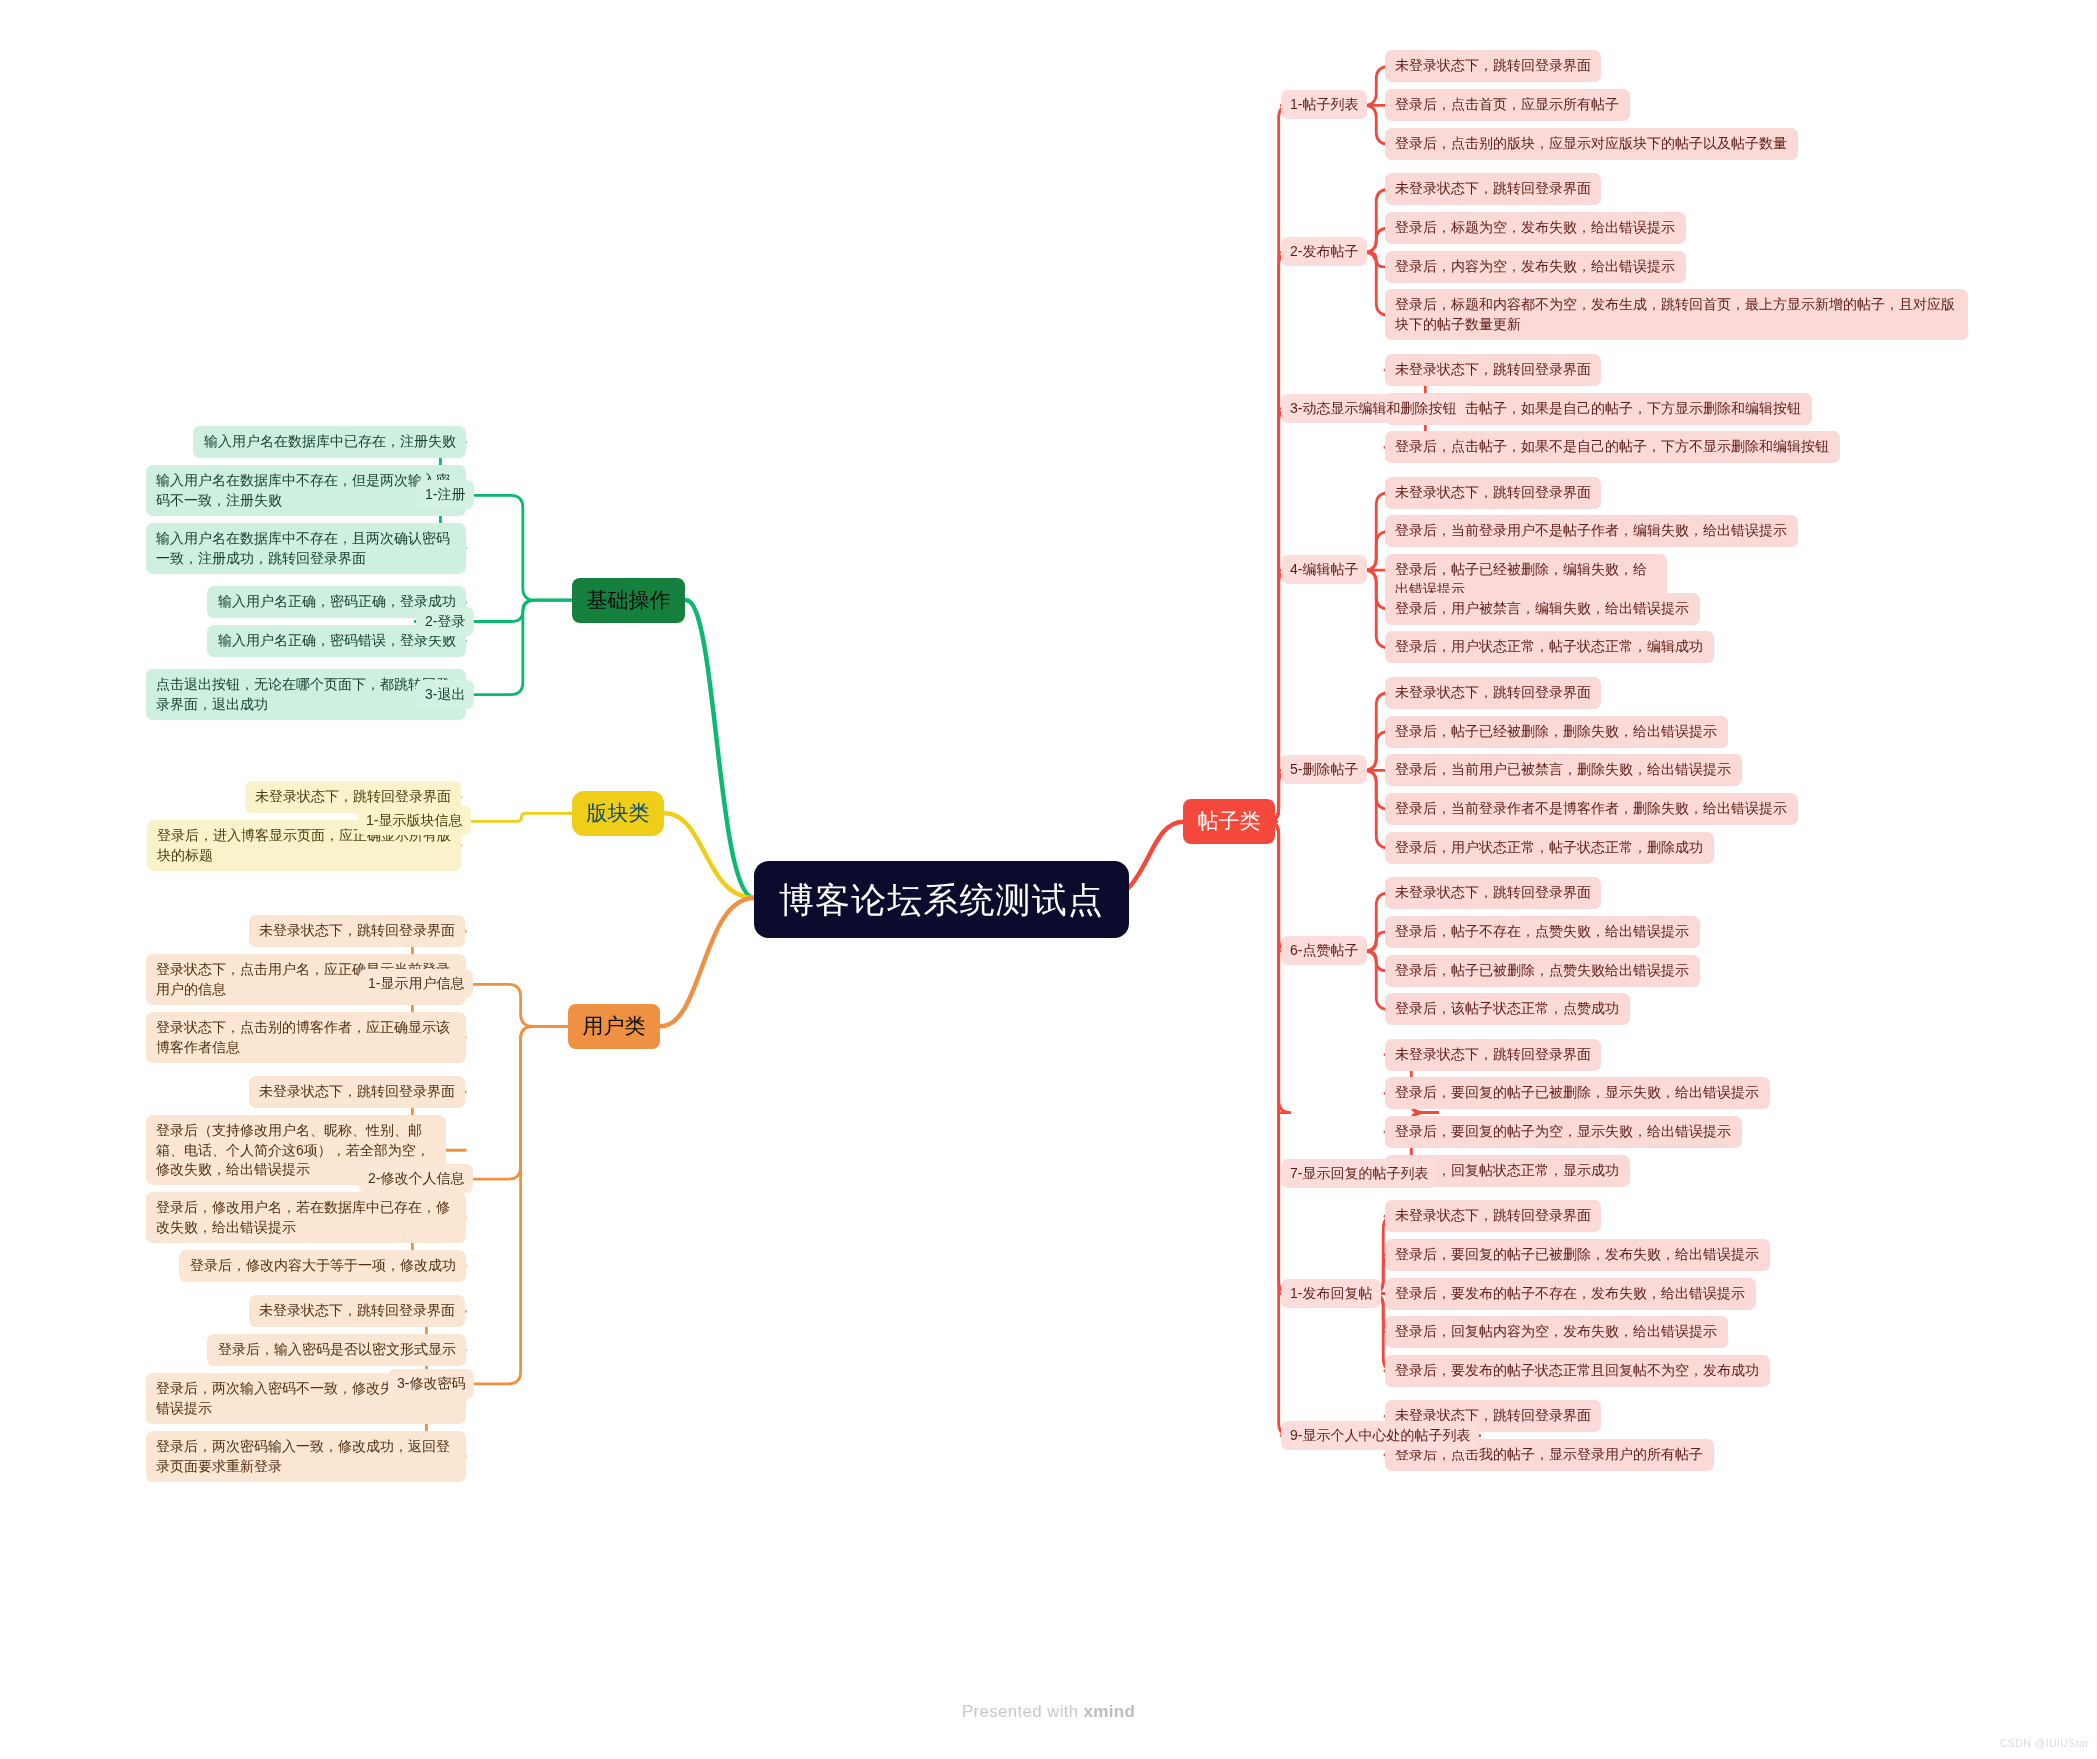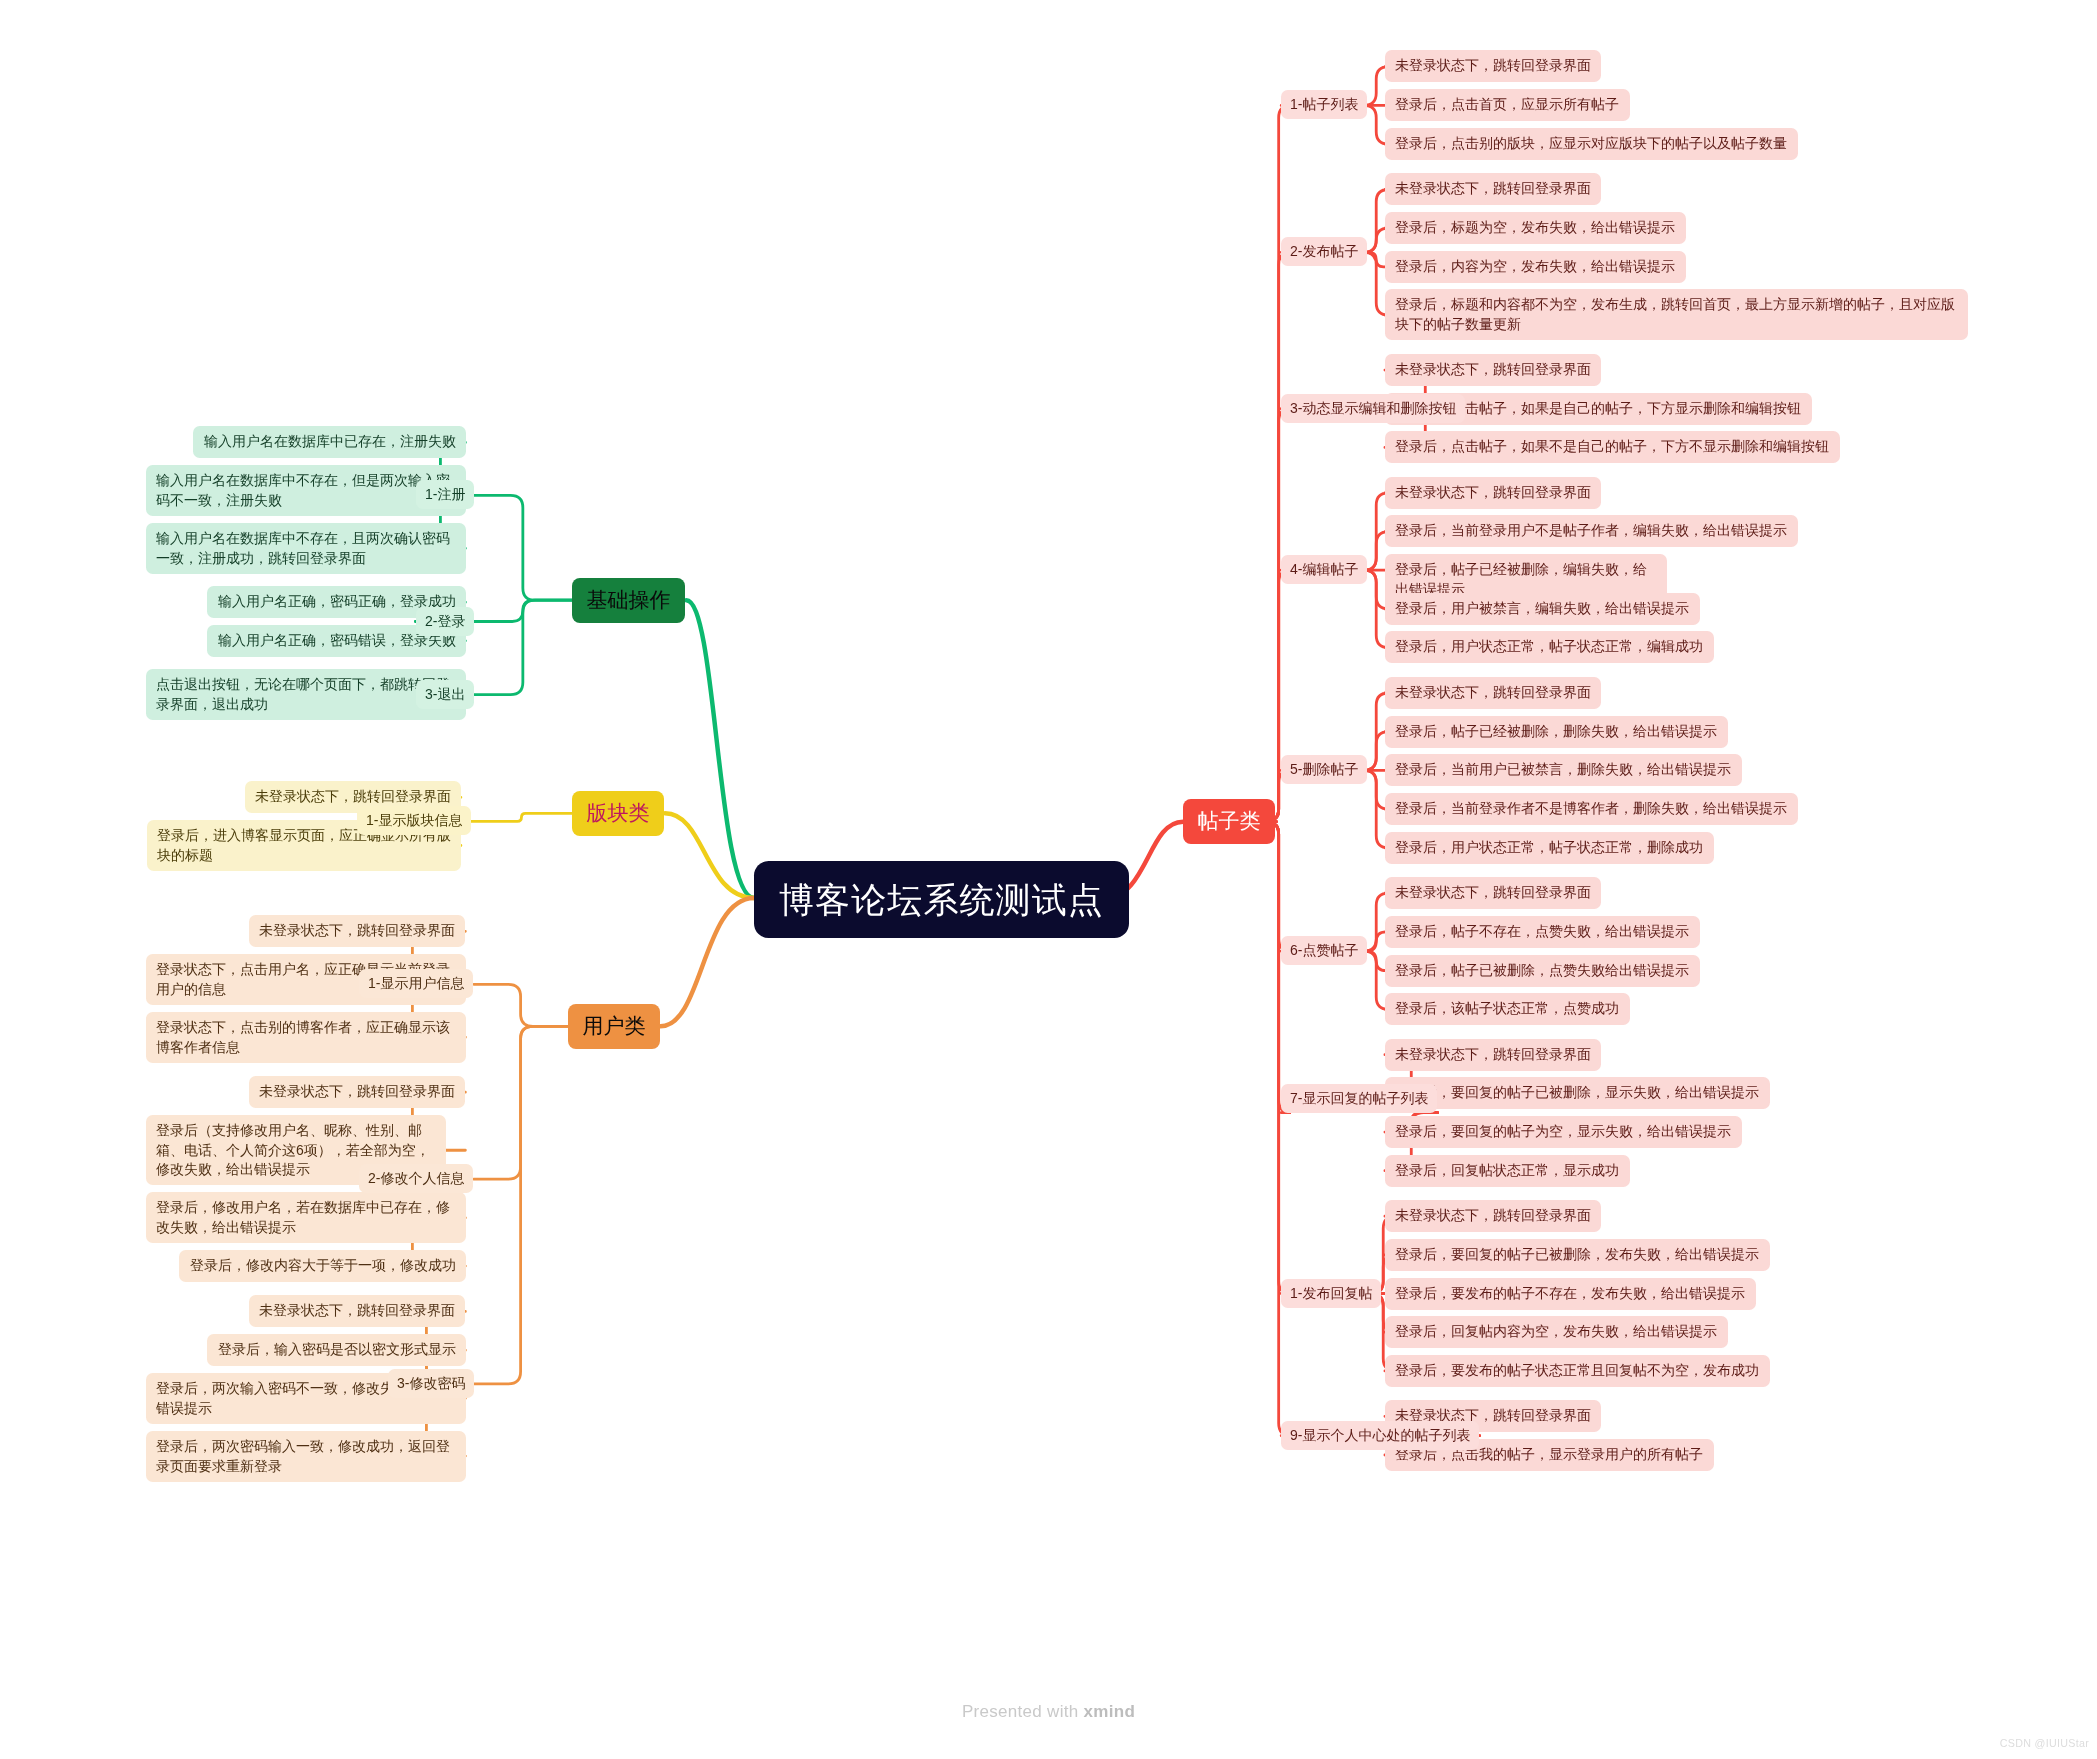--- a/index.html
+++ b/index.html
@@ -38,21 +38,21 @@
 
   
   .cat {
     font-size: 21px;
     border-radius: 7.9px;
     padding: 7.9px 14.6px;
     justify-content: center;
     font-weight: 400;
   }
   .cat.green  { background:#15803d; color:#0a0a0a; }
-  .cat.yellow { background:#EFCE1A; color:#be185d; }
+  .cat.yellow { background:#EFCE1A; color:#0c4a6e;border-radius:12px; }
   .cat.orange { background:#EE9142; color:#0a0a0a; }
   .cat.red    { background:#F4483C; color:#ffffff; }
 
   
   .sub {
     font-size: 14px;
     border-radius: 6.7px;
     padding: 5px 9px;
     justify-content: center;
     white-space: nowrap;
@@ -233,21 +233,21 @@
     <div class="node sub red" style="left: 1281px; top: 755px;">5-删除帖子</div>
     <div class="node leaf red" style="max-width: 583px; left: 1385px; top: 877px; width: 216px;">未登录状态下，跳转回登录界面</div>
     <div class="node leaf red" style="max-width: 583px; left: 1385px; top: 916px; width: 315px;">登录后，帖子不存在，点赞失败，给出错误提示</div>
     <div class="node leaf red" style="max-width: 583px; left: 1385px; top: 955px; width: 315px;">登录后，帖子已被删除，点赞失败给出错误提示</div>
     <div class="node leaf red" style="max-width: 583px; left: 1385px; top: 993px; width: 245px;">登录后，该帖子状态正常，点赞成功</div>
     <div class="node sub red" style="left: 1281px; top: 936px;">6-点赞帖子</div>
     <div class="node leaf red" style="max-width: 583px; left: 1385px; top: 1039px; width: 216px;">未登录状态下，跳转回登录界面</div>
     <div class="node leaf red" style="max-width: 583px; left: 1385px; top: 1077px; width: 385px;">登录后，要回复的帖子已被删除，显示失败，给出错误提示</div>
     <div class="node leaf red" style="max-width: 583px; left: 1385px; top: 1116px; width: 357px;">登录后，要回复的帖子为空，显示失败，给出错误提示</div>
     <div class="node leaf red" style="max-width: 583px; left: 1385px; top: 1155px; width: 245px;">登录后，回复帖状态正常，显示成功</div>
-    <div class="node sub red" style="left: 1281px; top: 1084px;">7-显示回复的帖子列表</div>
+    <div class="node sub red" style="left: 1281px; top: 1159px;">7-显示回复的帖子列表</div>
     <div class="node leaf red" style="max-width: 583px; left: 1385px; top: 1200px; width: 216px;">未登录状态下，跳转回登录界面</div>
     <div class="node leaf red" style="max-width: 583px; left: 1385px; top: 1239px; width: 385px;">登录后，要回复的帖子已被删除，发布失败，给出错误提示</div>
     <div class="node leaf red" style="max-width: 583px; left: 1385px; top: 1278px; width: 371px;">登录后，要发布的帖子不存在，发布失败，给出错误提示</div>
     <div class="node leaf red" style="max-width: 583px; left: 1385px; top: 1316px; width: 343px;">登录后，回复帖内容为空，发布失败，给出错误提示</div>
     <div class="node leaf red" style="max-width: 583px; left: 1385px; top: 1355px; width: 385px;">登录后，要发布的帖子状态正常且回复帖不为空，发布成功</div>
     <div class="node sub red" style="left: 1281px; top: 1279px;">1-发布回复帖</div>
     <div class="node leaf red" style="max-width: 583px; left: 1385px; top: 1400px; width: 216px;">未登录状态下，跳转回登录界面</div>
     <div class="node leaf red" style="max-width: 583px; left: 1385px; top: 1439px; width: 329px;">登录后，点击我的帖子，显示登录用户的所有帖子</div>
     <div class="node sub red" style="left: 1281px; top: 1421px;">9-显示个人中心处的帖子列表</div>
   </div>

